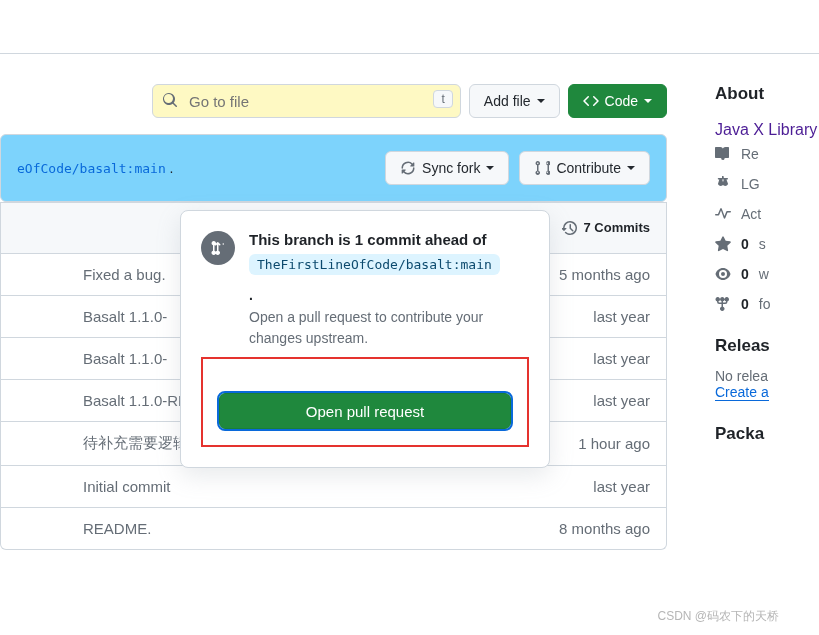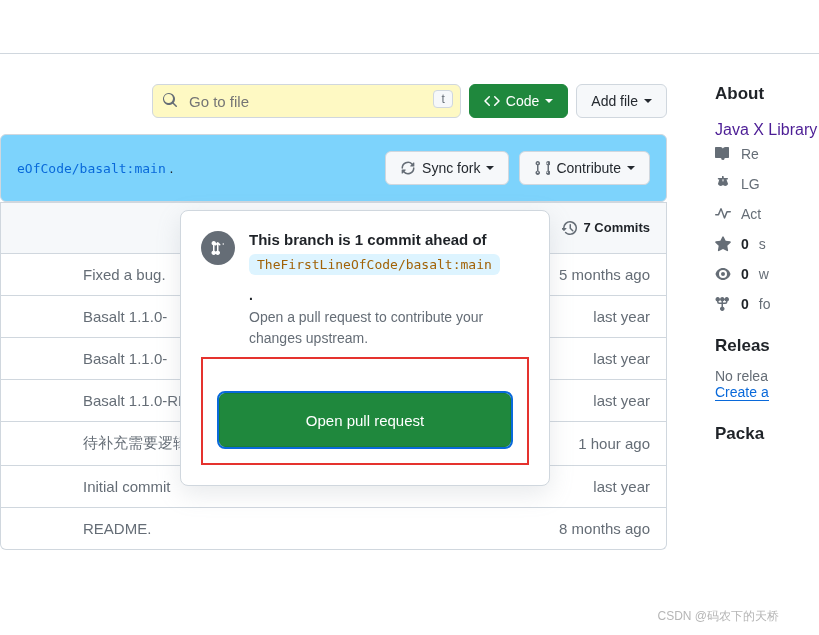--- a/index.html
+++ b/index.html
@@ -31,24 +31,24 @@
 .about-meta { display: flex; align-items: center; gap: 10px; color: #656d76; font-size: 14px; margin-bottom: 14px; }
 .about-meta .num { font-weight: 600; color: #1f2328; }
 .section-title { font-size: 17px; font-weight: 600; margin-top: 24px; margin-bottom: 12px; }
 .link-blue { color: #0969da; text-decoration: none; border-bottom: 1px solid #0969da; }
 .muted { color: #656d76; font-size: 14px; }
 .popover { position: absolute; top: 210px; left: 180px; width: 370px; background: #fff; border: 1px solid #d0d7de; border-radius: 8px; box-shadow: 0 8px 24px rgba(140,149,159,0.2); padding: 20px; z-index: 10; }
 .popover-head { display: flex; gap: 14px; }
 .pr-circle { width: 34px; height: 34px; border-radius: 50%; background: #656d76; display: flex; align-items: center; justify-content: center; flex-shrink: 0; }
 .pr-circle svg { fill: #fff; }
 .popover-title { font-weight: 600; font-size: 15px; color: #1f2328; margin-bottom: 6px; }
-.popover-ref { display: inline-block; background: #ddf4ff; color: #a16207; font-family: ui-monospace, monospace; font-size: 13px; padding: 3px 8px; border-radius: 6px; margin-bottom: 12px; }
+.popover-ref { display: inline-block; background: #ddf4ff; color: #0c4a6e; font-family: ui-monospace, monospace; font-size: 13px; padding: 3px 8px; border-radius: 6px; margin-bottom: 12px; }
 .popover-desc { color: #656d76; font-size: 14px; line-height: 1.5; margin-top: 4px; }
 .red-box { border: 2px solid #e5322e; margin-top: 8px; padding: 34px 16px 16px 16px; }
-.open-pr-btn { width: 100%; height: 54px; background: #1f883d; color: #fff; border: 1px solid #1a7f37; border-radius: 6px; font-size: 15px; cursor: pointer; outline: 2px solid #0969da; outline-offset: 0; }
+.open-pr-btn { width: 100%; height: 36px; background: #1f883d; color: #fff; border: 1px solid #1a7f37; border-radius: 6px; font-size: 15px; cursor: pointer; outline: 2px solid #0969da; outline-offset: 0; }
 .icon-16 { width: 16px; height: 16px; fill: #656d76; }
 .commits-link { display: inline-flex; align-items: flex-start; gap: 6px; font-weight: 600; color: #1f2328; }
 .watermark { position: absolute; bottom: 10px; right: 40px; color: rgba(120,120,120,0.55); font-size: 12px; pointer-events: none; }
 </style>
 </head>
 <body>
 
 <div class="top-divider"></div>
 
 <div class="main-wrap">
@@ -56,31 +56,31 @@
     <div class="action-row">
       <div class="search-file">
         <span class="search-icon">
           <svg class="icon-16" viewBox="0 0 16 16">
               <path d="M10.68 11.74a6 6 0 1 1 1.06-1.06l3.04 3.04a.75.75 0 1 1-1.06 1.06l-3.04-3.04ZM6.5 11a4.5 4.5 0 1 0 0-9 4.5 4.5 0 0 0 0 9Z"></path>
             </svg>
         </span>
         <input type="text" placeholder="Go to file" style="">
         <span class="kbd-t">t</span>
       </div>
+      <button class="btn">
+        <span>Add file</span>
+        <span class="caret"></span>
+      </button>
       <button class="btn btn-green">
         <svg class="icon-16" viewBox="0 0 16 16">
             <path d="M4.72 3.22a.75.75 0 0 1 1.06 1.06L2.06 8l3.72 3.72a.75.75 0 1 1-1.06 1.06L.47 8.53a.75.75 0 0 1 0-1.06l4.25-4.25Zm6.56 0a.75.75 0 0 0-1.06 1.06L13.94 8l-3.72 3.72a.75.75 0 1 0 1.06 1.06l4.25-4.25a.75.75 0 0 0 0-1.06l-4.25-4.25Z"></path>
           </svg>
         <span>Code</span>
         <span class="caret"></span>
       </button>
-      <button class="btn">
-        <span>Add file</span>
-        <span class="caret"></span>
-      </button>
     </div>
 
     <div class="branch-bar">
       <div>
         <span class="branch-ref">eOfCode/basalt:main</span>
         <span>.</span>
       </div>
       <div class="branch-bar-right">
         <button class="btn">
           <svg class="icon-16" viewBox="0 0 16 16">

